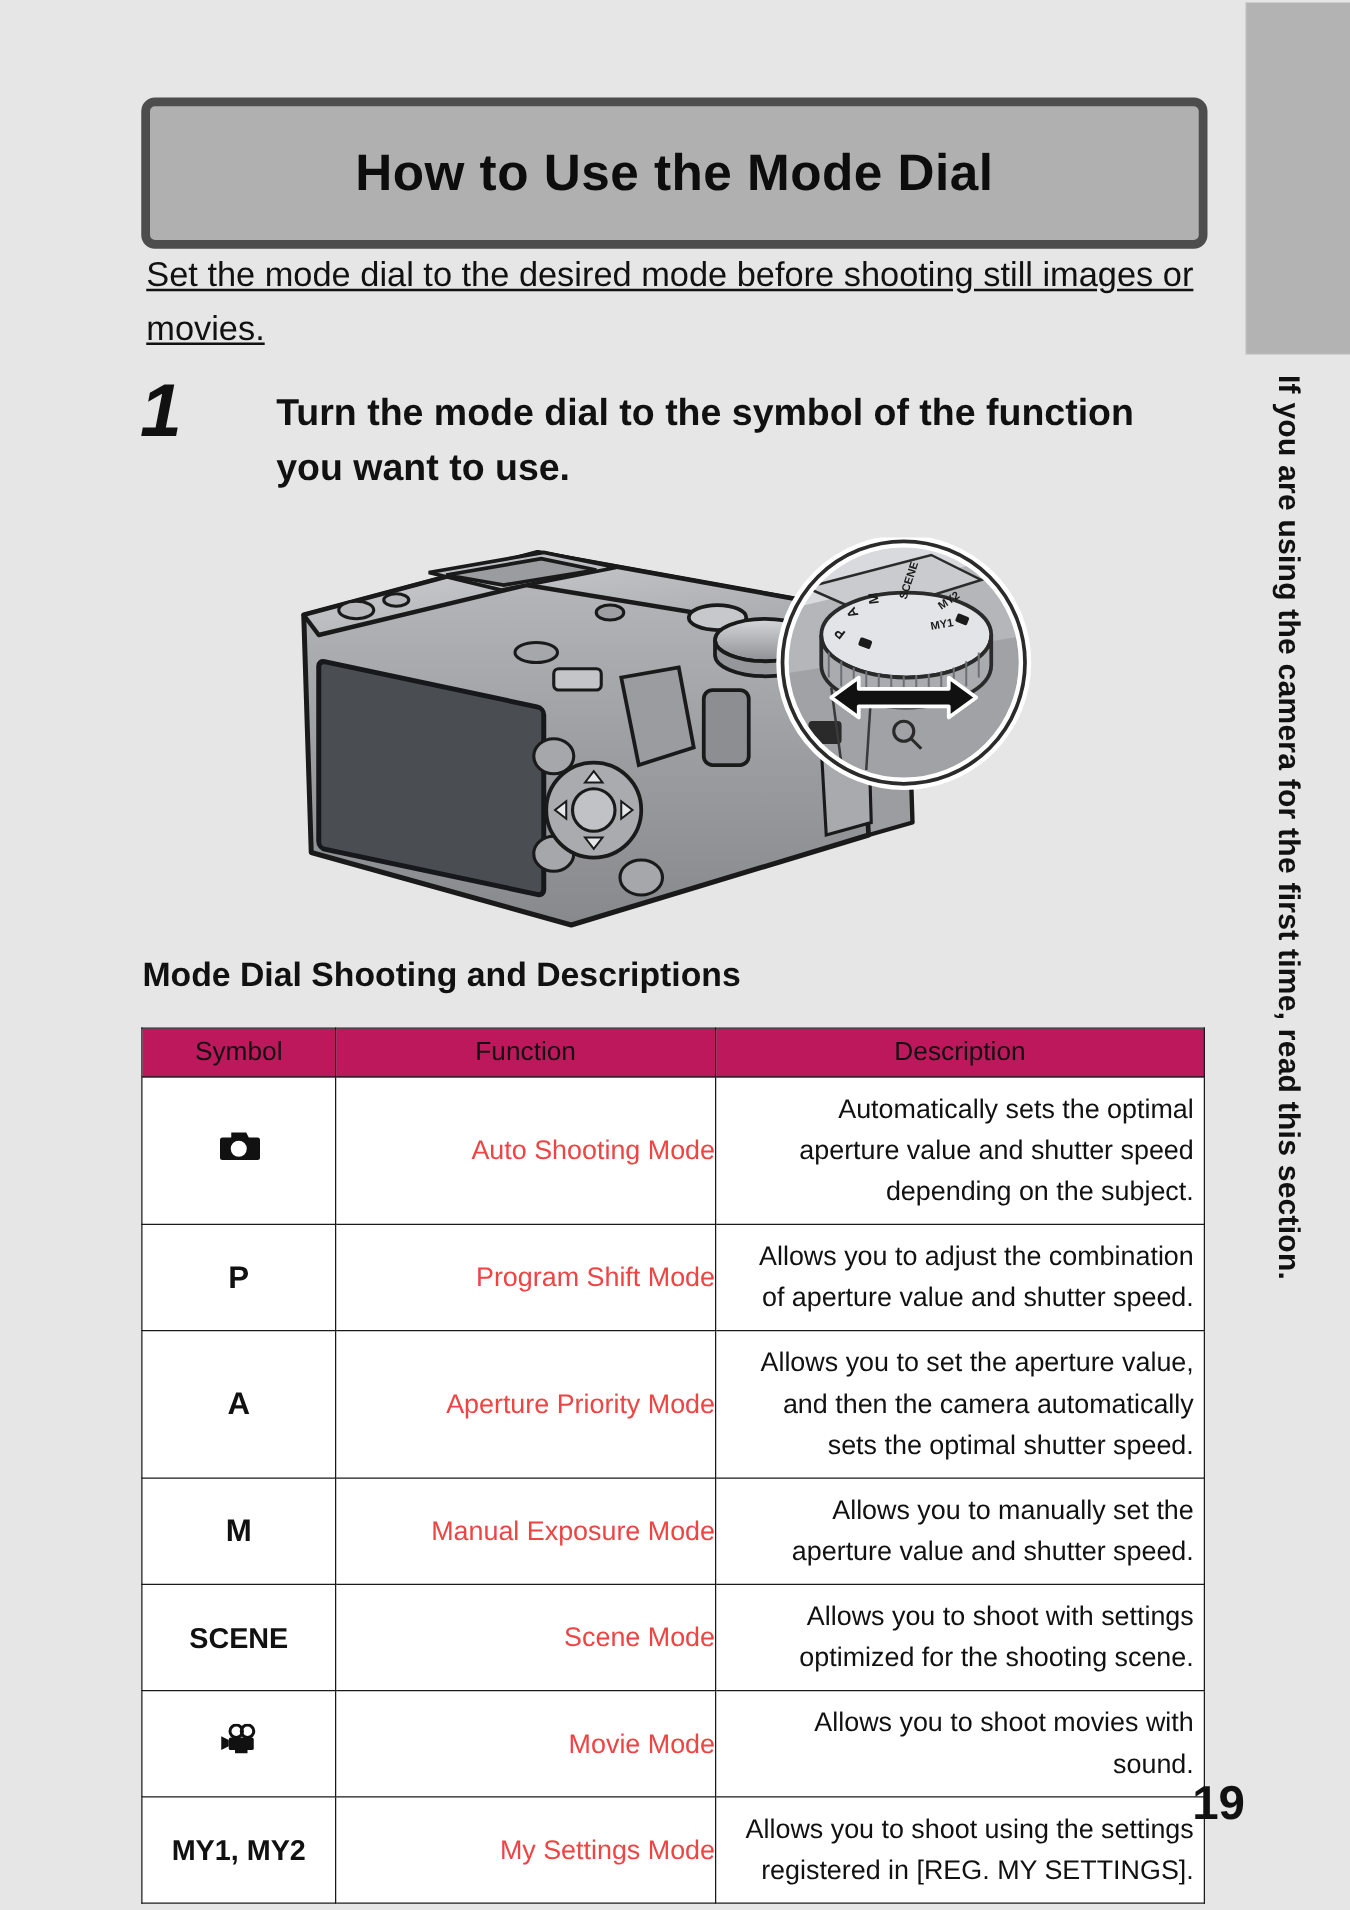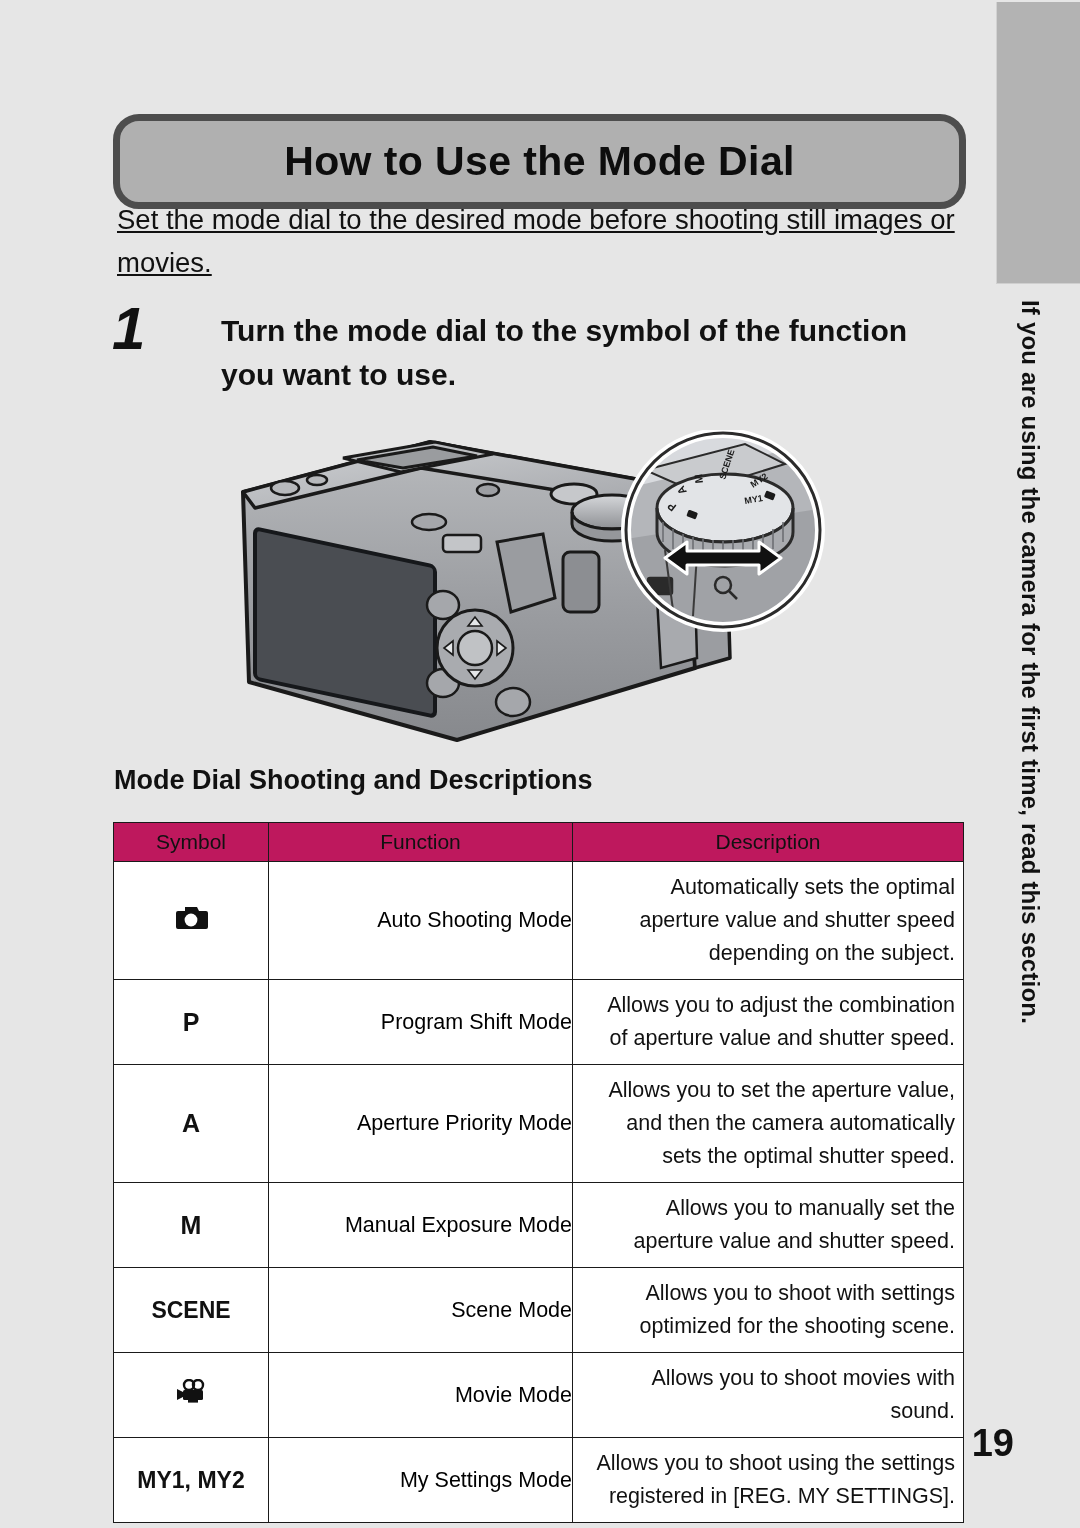--- a/index.html
+++ b/index.html
@@ -44,29 +44,28 @@
     white-space: nowrap;
     line-height: 64px;
   }
 
   
   .title-box {
     position: absolute;
     left: 113px;
     top: 78px;
     width: 853px;
-    height: 95px;
+    height: 121px;
     background: #b0b0b0;
     border: 7px solid #4d4d4d;
-    border-radius: 26px;
+    border-radius: 11px;
     box-sizing: border-box;
     display: flex;
     align-items: center;
     justify-content: center;
-    margin-top: 36px;
   }
   .title-text {
     font-size: 41px;
     font-weight: bold;
     color: #0d0d0d;
     letter-spacing: 0.4px;
   }
 
   
   .intro {
@@ -159,35 +158,35 @@
   td.sym {
     text-align: center;
     font-size: 25px;
     font-weight: bold;
     color: #111;
     padding: 6px 2px;
   }
   td.sym.small { font-size: 23px; }
   td.fn {
     font-size: 21.5px;
-    color: #000000;
+    color: #ef4444;
     padding: 6px 0 6px 16px;
   }
   td.desc {
     font-size: 21.5px;
     color: #111;
     padding: 9px 8px 9px 12px;
     line-height: 33px;
   }
   .icon-cam, .icon-movie { display: inline-block; vertical-align: middle; }
 
   
   .page-num {
     position: absolute;
-    right: 66px;
+    right: 84px;
     bottom: 63px;
     font-size: 38px;
     font-weight: bold;
     color: #111;
   }
 </style>
 </head>
 <body>
 
 <div class="page">

